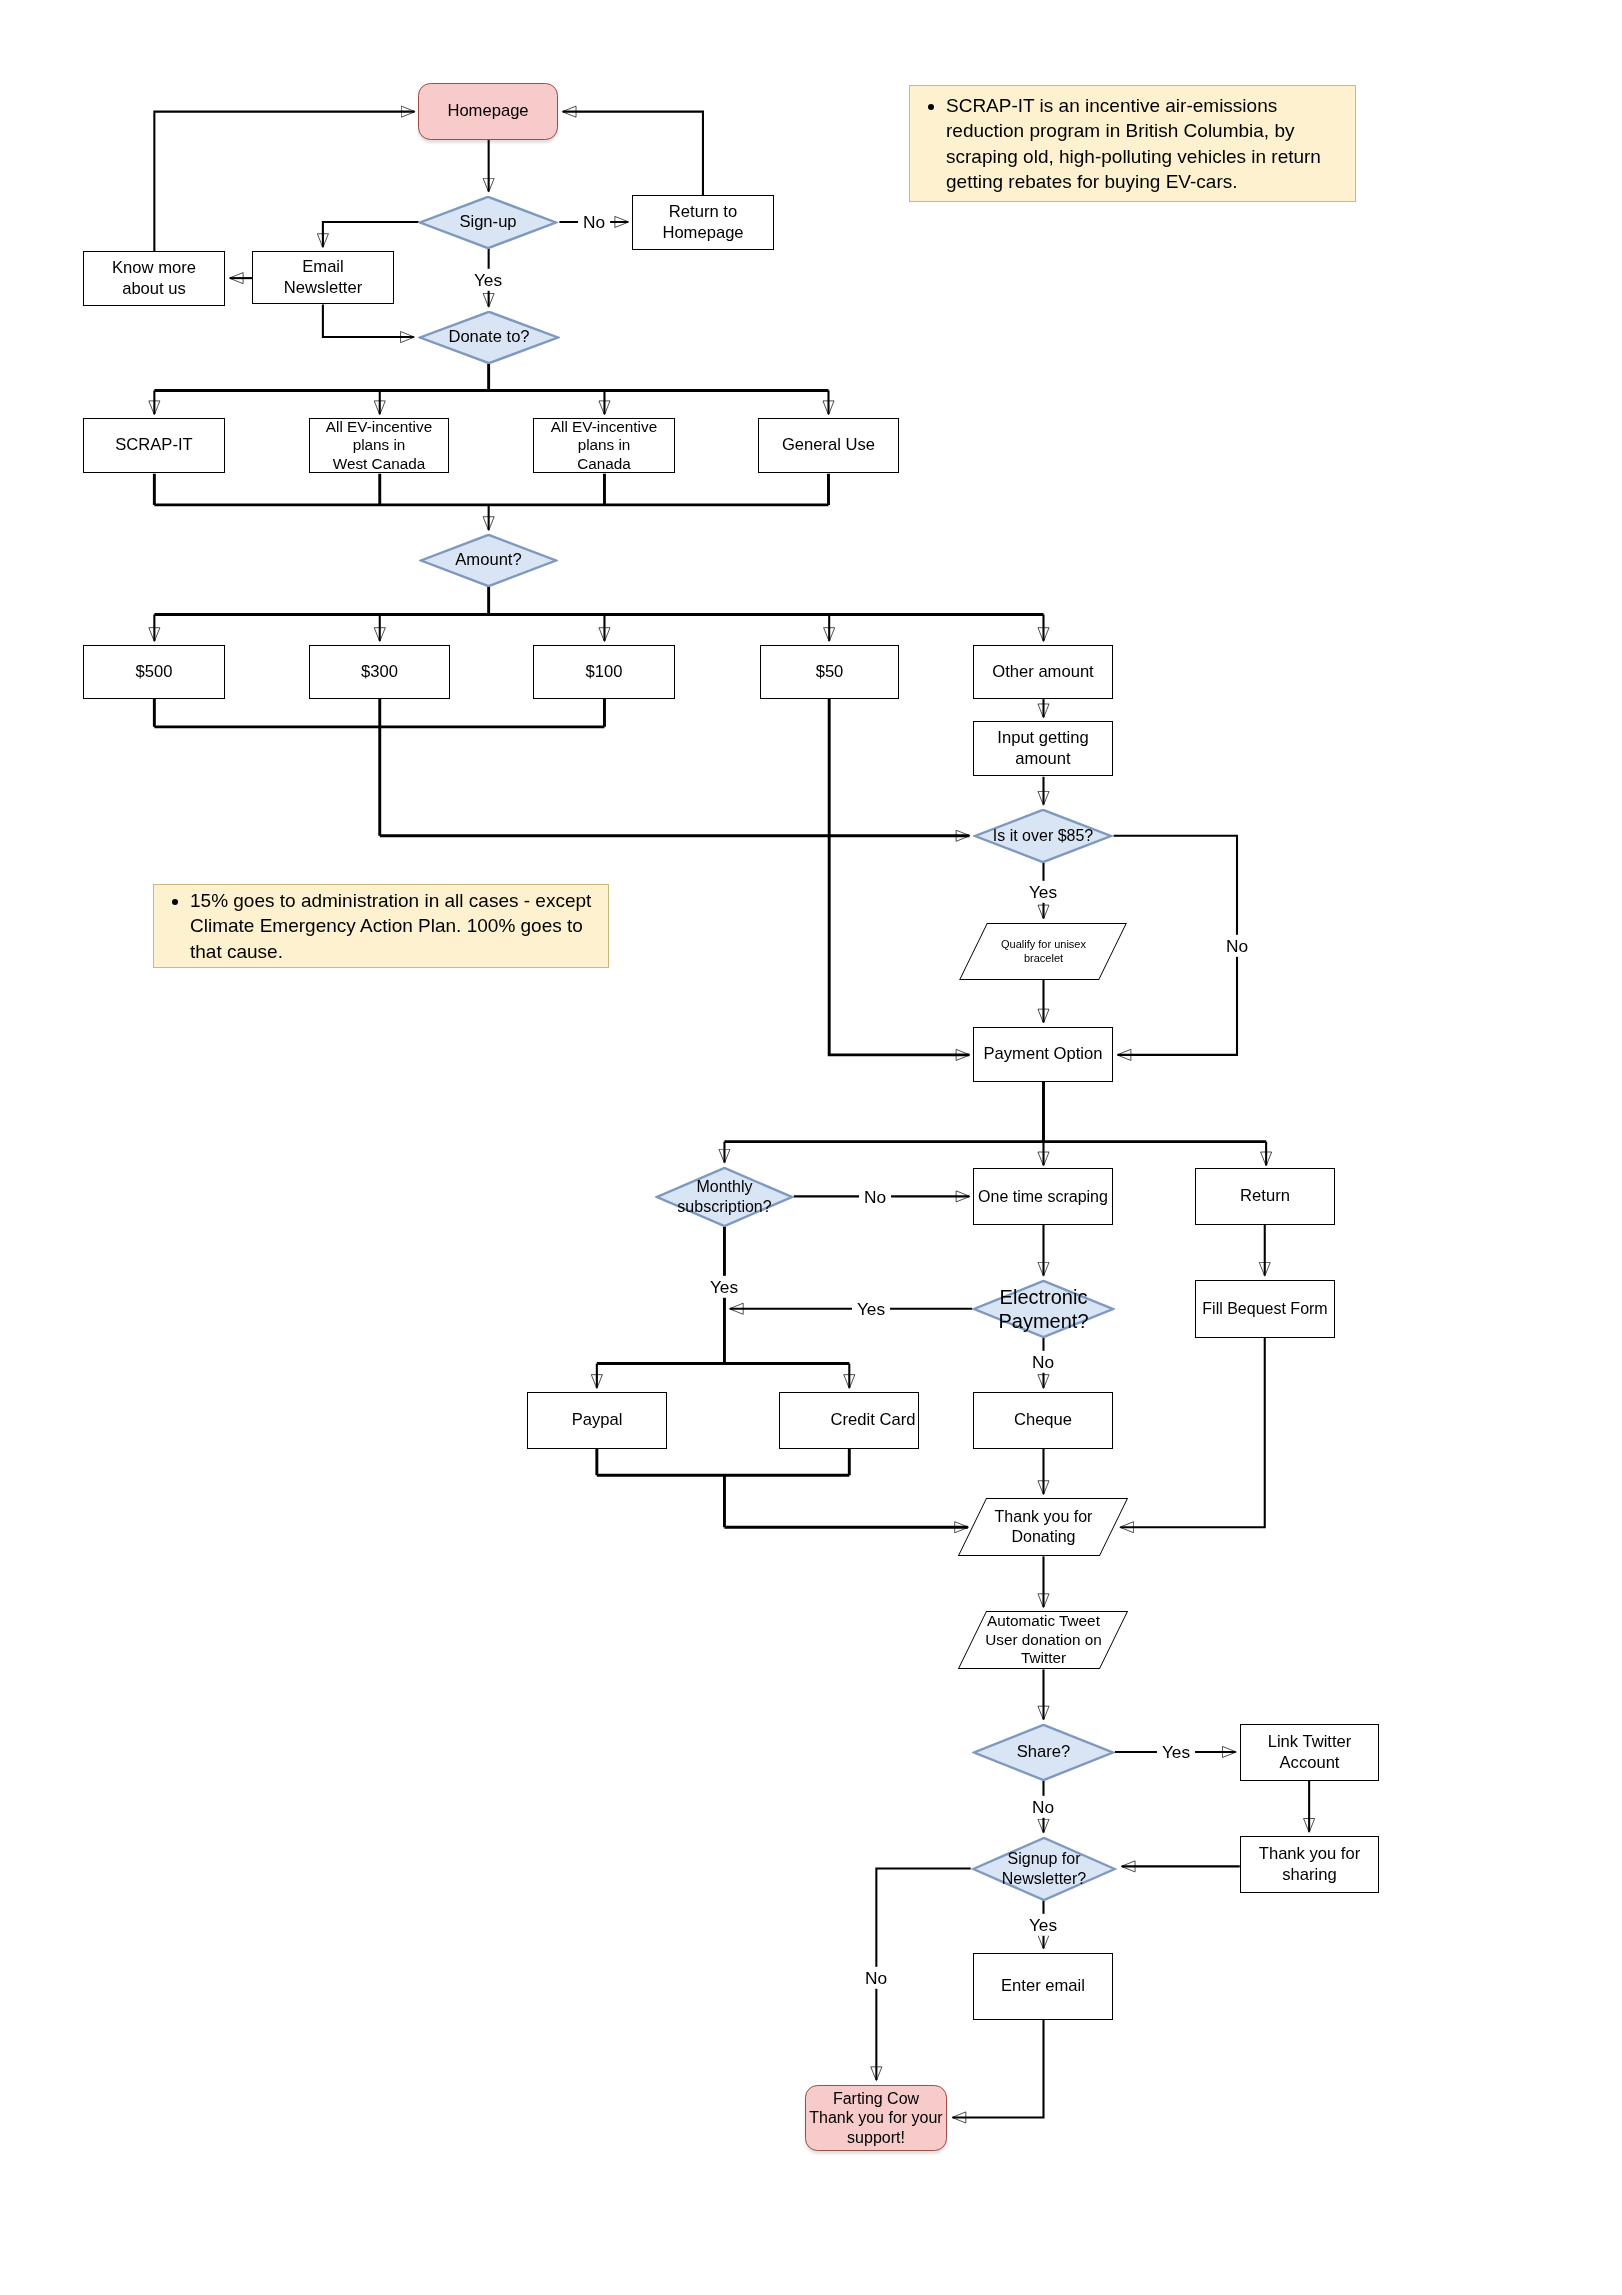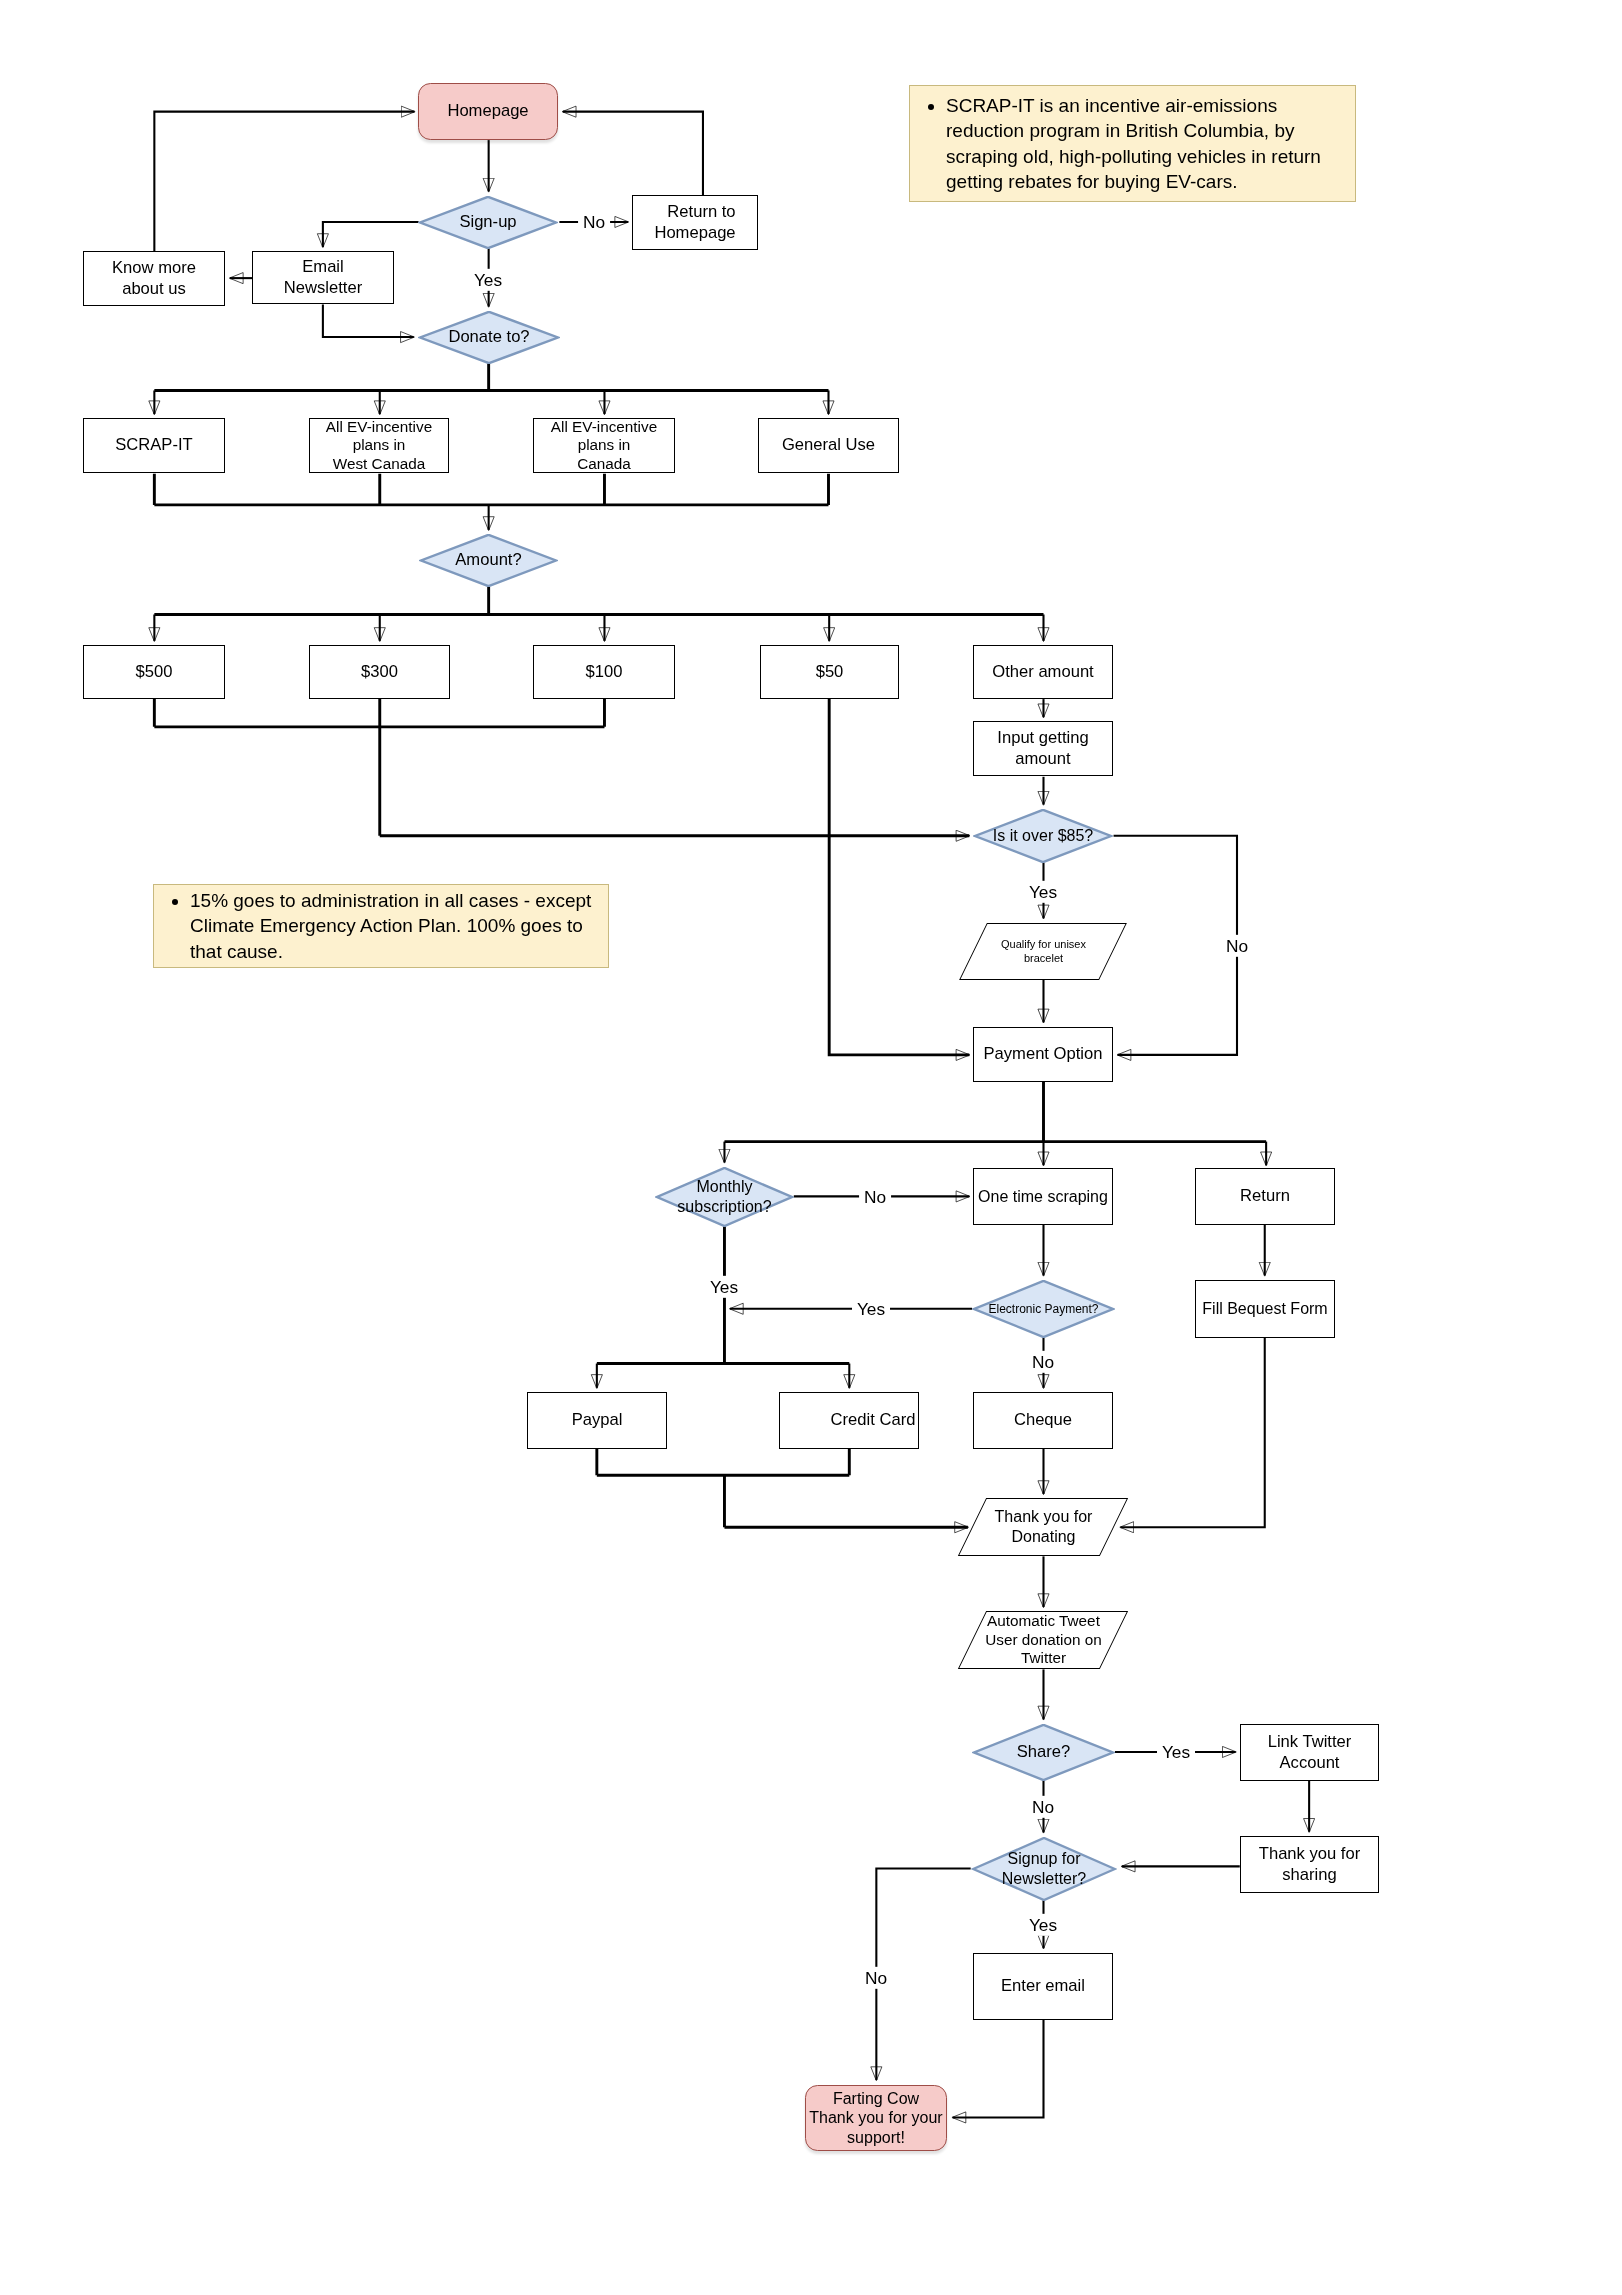--- a/index.html
+++ b/index.html
@@ -173,41 +173,41 @@
       </svg>
     <span class="lbl">Is it over $85?</span>
   </div>
   <div class="node diamond" style="left:655px;top:1167px;width:139px;height:60px;font-size:16px;">
     <svg class="shape" viewBox="0 0 100 100" preserveAspectRatio="none">
         <polygon points="50,1.5 98.5,50 50,98.5 1.5,50" vector-effect="non-scaling-stroke"></polygon>
       </svg>
     <span class="lbl">Monthly
 subscription?</span>
   </div>
-  <div class="node diamond" style="left:972px;top:1280px;width:143px;height:58px;font-size:12px;">
+  <div class="node diamond" style="left:972px;top:1280px;width:143px;height:58px;font-size:20px;">
     <svg class="shape" viewBox="0 0 100 100" preserveAspectRatio="none">
         <polygon points="50,1.5 98.5,50 50,98.5 1.5,50" vector-effect="non-scaling-stroke"></polygon>
       </svg>
     <span class="lbl">Electronic Payment?</span>
   </div>
   <div class="node diamond" style="left:972px;top:1724px;width:143px;height:57px;">
     <svg class="shape" viewBox="0 0 100 100" preserveAspectRatio="none">
         <polygon points="50,1.5 98.5,50 50,98.5 1.5,50" vector-effect="non-scaling-stroke"></polygon>
       </svg>
     <span class="lbl">Share?</span>
   </div>
   <div class="node diamond" style="left:971px;top:1837px;width:146px;height:64px;font-size:16px;">
     <svg class="shape" viewBox="0 0 100 100" preserveAspectRatio="none">
         <polygon points="50,1.5 98.5,50 50,98.5 1.5,50" vector-effect="non-scaling-stroke"></polygon>
       </svg>
     <span class="lbl">Signup for
 Newsletter?</span>
   </div>
 
-  <div class="node box" style="left:632px;top:195px;width:126px;height:55px;text-align:right;"><span class="lbl">Return to
+  <div class="node box" style="left:632px;top:195px;width:142px;height:55px;"><span class="lbl">Return to
 Homepage</span></div>
   <div class="node box" style="left:83px;top:251px;width:142px;height:55px;"><span class="lbl">Know more
 about us</span></div>
   <div class="node box" style="left:252px;top:251px;width:142px;height:53px;"><span class="lbl">Email
 Newsletter</span></div>
   <div class="node box" style="left:83px;top:418px;width:142px;height:55px;"><span class="lbl">SCRAP-IT</span></div>
   <div class="node box" style="left:309px;top:418px;width:140px;height:55px;font-size:15.3px;"><span class="lbl">All EV-incentive
 plans in
 West Canada</span></div>
   <div class="node box" style="left:533px;top:418px;width:142px;height:55px;font-size:15.3px;"><span class="lbl">All EV-incentive

